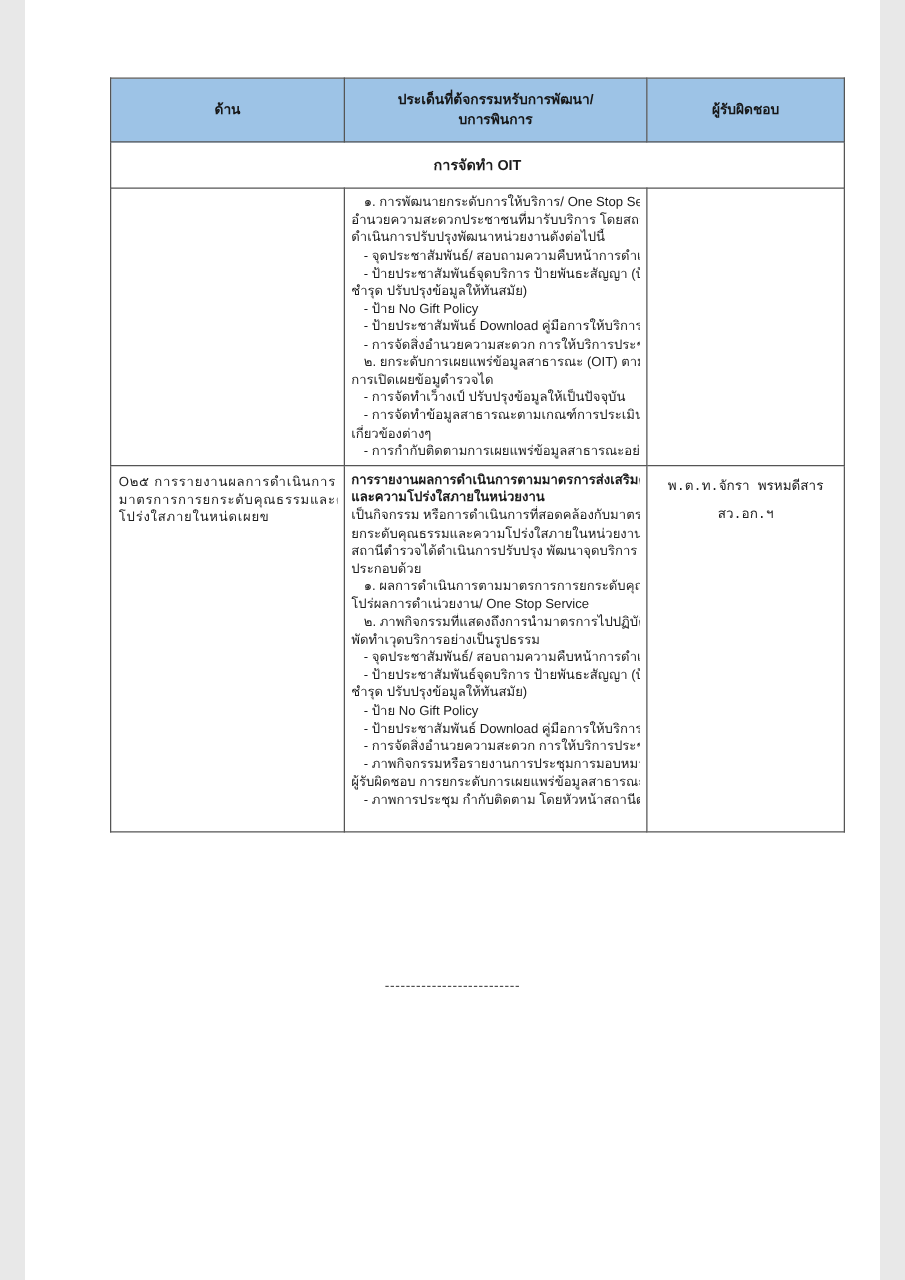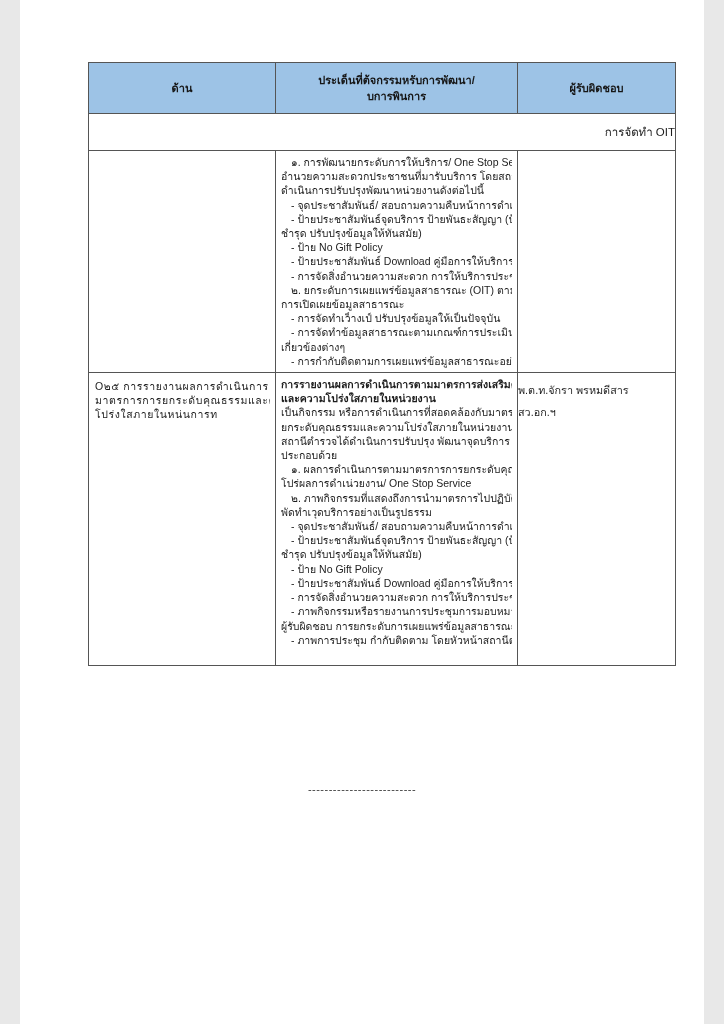--- a/index.html
+++ b/index.html
@@ -33,45 +33,47 @@
     vertical-align: middle;
     text-align: center;
     font-weight: bold;
     font-size: 11px;
     line-height: 16px;
     color: #161616;
   }
   tr.section-row td {
     height: 37px;
     vertical-align: middle;
-    text-align: right;
-    font-weight: normal;
+    text-align: center;
+    font-weight: bold;
     font-size: 11.5px;
   }
   tr.content-row-1 td { height: 221px; }
   tr.content-row-2 td { height: 293px; }
   .cell-pad { padding: 4px 5px 4px 5px; }
   .line {
     font-size: 10.5px;
     line-height: 14.2px;
     white-space: nowrap;
     overflow: hidden;
   }
   .line.indent { padding-left: 10px; }
   .line.bold { font-weight: bold; }
   .left-cell-text {
     padding: 6px 5px 0 6px;
     font-size: 11.3px;
     line-height: 18px;
     letter-spacing: 0.6px;
   }
   .owner-cell {
+    text-align: center;
     font-size: 10.8px;
     line-height: 22px;
     padding-top: 6px;
+    font-family: Liberation Mono, monospace;
   }
   .separator-line {
     position: absolute;
     top: 783px;
     left: 0;
     width: 100%;
     text-align: center;
     font-size: 11px;
     letter-spacing: 0.5px;
     color: #3a3a3a;
@@ -116,36 +118,36 @@
               <div class="line indent">๑. การพัฒนายกระดับการให้บริการ/ One Stop Service เพื่อ</div>
               <div class="line">อำนวยความสะดวกประชาชนที่มารับบริการ โดยสถานีตำรวจ</div>
               <div class="line">ดำเนินการปรับปรุงพัฒนาหน่วยงานดังต่อไปนี้</div>
               <div class="line indent">- จุดประชาสัมพันธ์/ สอบถามความคืบหน้าการดำเนินคดี</div>
               <div class="line indent">- ป้ายประชาสัมพันธ์จุดบริการ ป้ายพันธะสัญญา (ป้ายสมบูรณ์ ไม่</div>
               <div class="line">ชำรุด ปรับปรุงข้อมูลให้ทันสมัย)</div>
               <div class="line indent">- ป้าย No Gift Policy</div>
               <div class="line indent">- ป้ายประชาสัมพันธ์ Download คู่มือการให้บริการ</div>
               <div class="line indent">- การจัดสิ่งอำนวยความสะดวก การให้บริการประชาชน</div>
               <div class="line indent">๒. ยกระดับการเผยแพร่ข้อมูลสาธารณะ (OIT) ตามแบบตรวจสอบ</div>
-              <div class="line">การเปิดเผยข้อมูลสาธารณะ</div>
+              <div class="line">การเปิดเผยข้อมูตำรวจได</div>
               <div class="line indent">- การจัดทำเว็างเป์ ปรับปรุงข้อมูลให้เป็นปัจจุบัน</div>
               <div class="line indent">- การจัดทำข้อมูลสาธารณะตามเกณฑ์การประเมินและข้อมูลที่</div>
               <div class="line">เกี่ยวข้องต่างๆ</div>
               <div class="line indent">- การกำกับติดตามการเผยแพร่ข้อมูลสาธารณะอย่างต่อเนื่อง</div>
             </div>
       </td>
       <td></td>
     </tr>
 
     <tr class="content-row-2">
       <td>
         <div class="left-cell-text">
               <div class="line">O๒๕ การรายงานผลการดำเนินการ ตาม</div>
               <div class="line">มาตรการการยกระดับคุณธรรมและความ</div>
-              <div class="line">โปร่งใสภายในหน่นการท</div>
+              <div class="line">โปร่งใสภายในหน่ดเผยข</div>
             </div>
       </td>
       <td>
         <div class="cell-pad">
               <div class="line bold">การรายงานผลการดำเนินการตามมาตรการส่งเสริมคุณธรรม</div>
               <div class="line bold">และความโปร่งใสภายในหน่วยงาน</div>
               <div class="line">เป็นกิจกรรม หรือการดำเนินการที่สอดคล้องกับมาตรการการ</div>
               <div class="line">ยกระดับคุณธรรมและความโปร่งใสภายในหน่วยงาน ตามข้อ O๒๔ ที่</div>
               <div class="line">สถานีตำรวจได้ดำเนินการปรับปรุง พัฒนาจุดบริการ อย่างน้อย</div>
               <div class="line">ประกอบด้วย</div>

